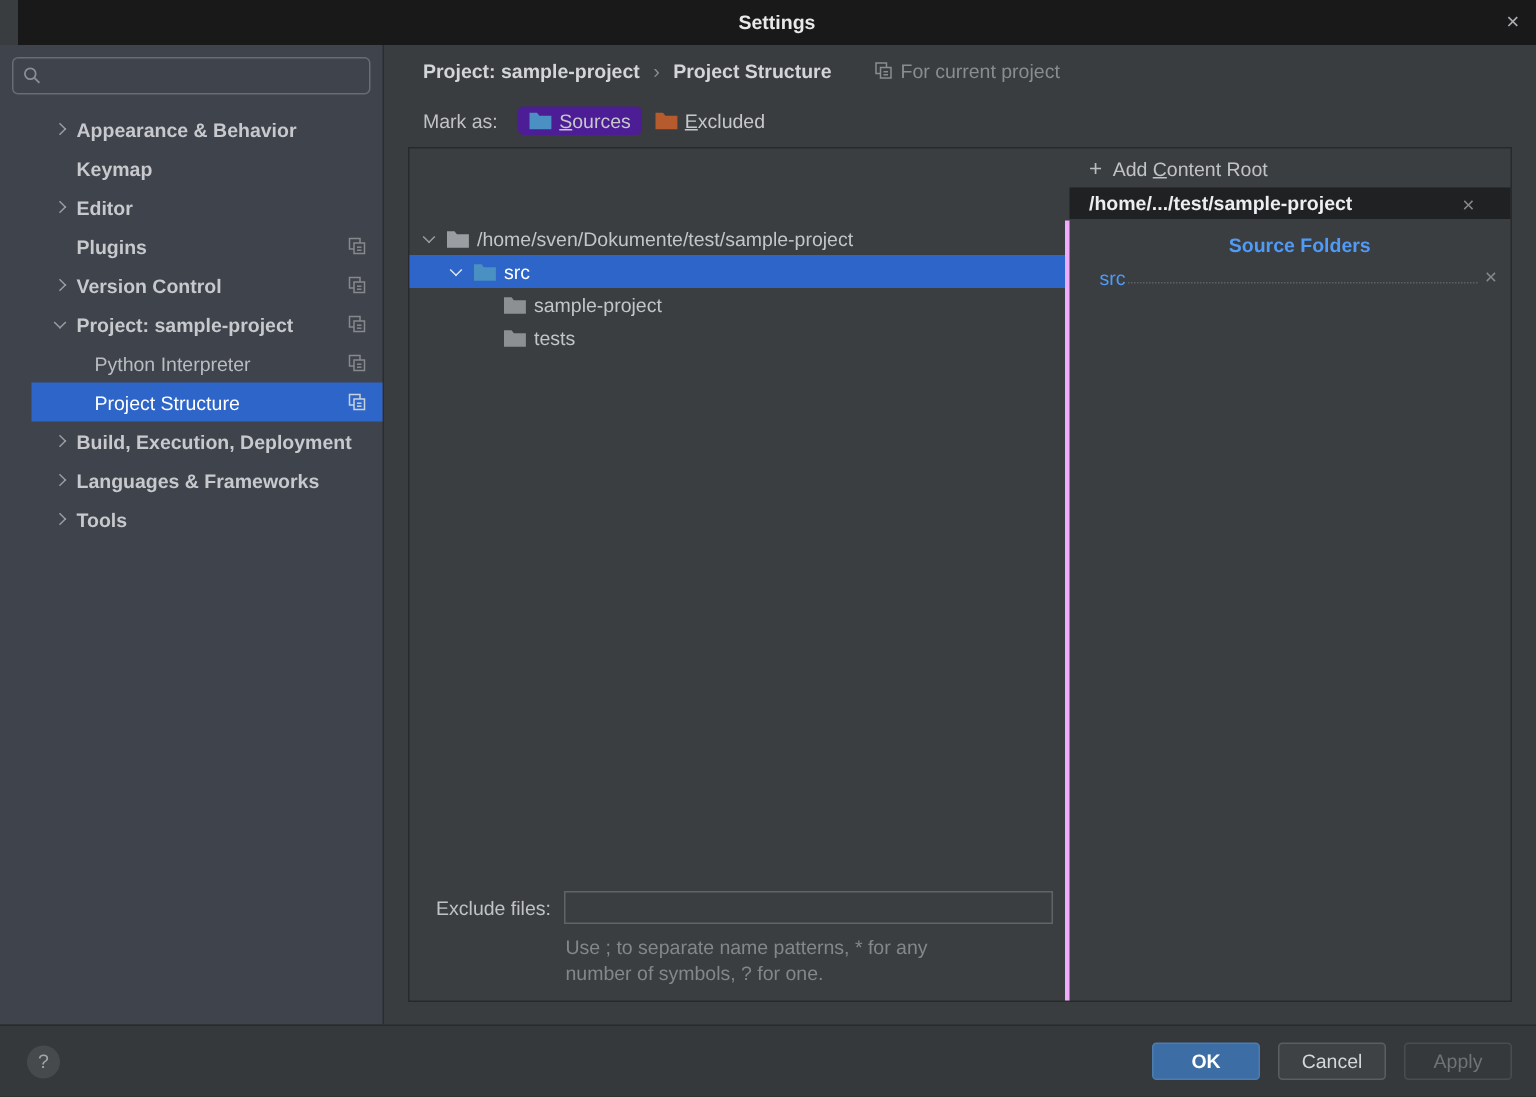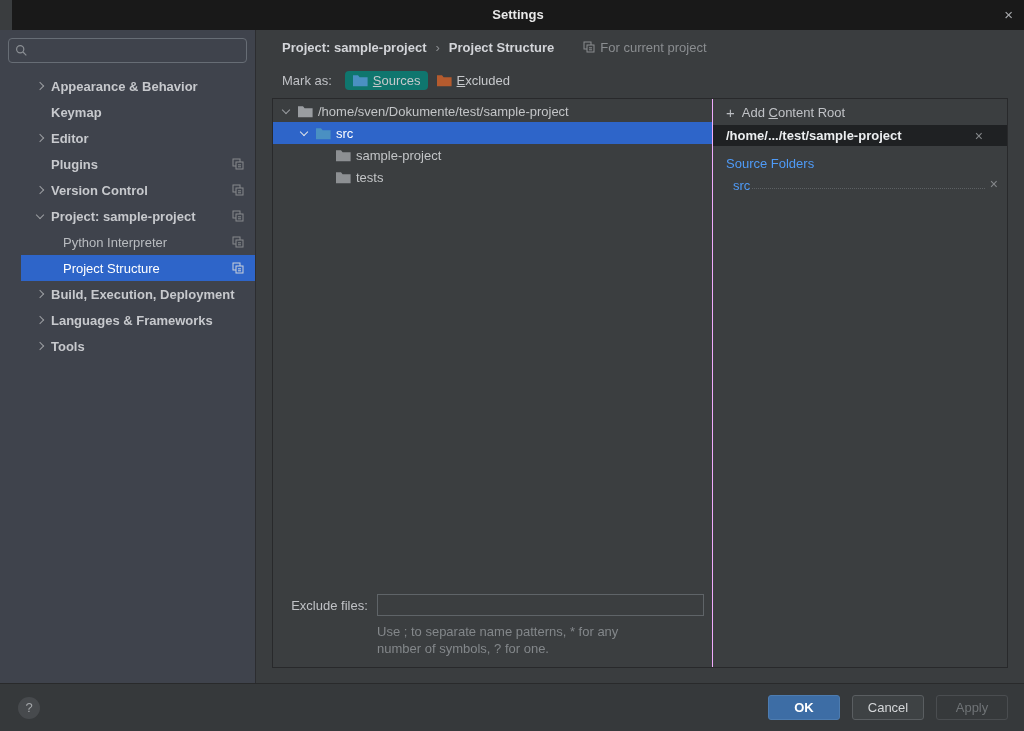--- a/index.html
+++ b/index.html
@@ -32,46 +32,46 @@
   
   .crumbs { position:absolute; top:30px; left:257px; right:0; height:34px; display:flex; align-items:center; padding-left:25px; }
   .crumbs .crumb { font-weight:bold; color:#d3d5d9; }
   .crumbs .sep { color:#8a8d90; margin:0 9px; }
   .scope { display:flex; align-items:center; gap:5px; margin-left:29px; color:#8a8d90; }
 
   
   .markas { position:absolute; top:64px; left:257px; height:32px; display:flex; align-items:center; padding-left:25px; }
   .markas .mlabel { margin-right:13px; color:#c0c2c6; }
   .chip { display:flex; align-items:center; gap:5px; padding:2px 7px; border-radius:4px; margin-right:1px; color:#c6c8cb; }
-  .chip.selected { background:#0f766e; }
+  .chip.selected { background:#4c1d95; }
   .mn { text-decoration:underline; }
 
   
   .panels { position:absolute; left:272px; top:98px; width:736px; height:570px; background:#3b3e40; border:1px solid #28292b; display:flex; }
-  .tree { width:440px; border-right:1px solid #f0abfc; position:relative; }
+  .tree { width:440px; border-right:3px solid #f0abfc; position:relative;margin-top:48px; }
   .trow { height:22px; display:flex; align-items:center; gap:5px; color:#c3c5c7; }
   .trow .chev-slot { width:12px; display:flex; justify-content:center; }
   .trow.r0 { padding-left:7px; }
   .trow.r1 { padding-left:25px; }
   .trow.leaf { padding-left:62px; }
   .trow.selected { background:#2e65c9; color:#ffffff; }
 
   .exclude { position:absolute; left:0; right:8px; bottom:10px; }
   .exclude .exrow { display:flex; align-items:center; }
   .exclude .exlabel { width:95px; text-align:right; margin-right:9px; color:#c0c2c6; }
   .exclude input { width:328px; height:22px; background:#3b3e40; border:1px solid #5f6468; color:#d0d2d5; padding:0 5px; font:13px "Liberation Sans", sans-serif; outline:none; }
   .hint { margin:7px 0 0 104px; color:#83878a; line-height:17px; }
 
   .rightpanel { flex:1; position:relative; }
   .addroot { height:26px; display:flex; align-items:center; padding-left:13px; gap:7px; color:#c0c2c6; }
   .addroot .plus { font-size:15px; color:#b9bcc0; }
   .rootrow { height:21px; background:#1f2123; display:flex; align-items:center; padding:0 24px 0 13px; }
   .rootrow .path { flex:1; color:#eceef0; font-weight:bold; }
   .xmark { color:#85888b; font-size:14px; }
-  .sf-title { margin:10px 0 0 13px; color:#4f9bf7; font-weight:normal; }
+  .sf-title { margin:10px 0 0 13px; color:#4f9bf7; font-weight:bold;text-align:center; }
   .sf-row { display:flex; align-items:flex-end; margin:3px 9px 0 20px; height:19px; }
   .sf-name { color:#4f9bf7; }
   .dots { flex:1; border-bottom:1px dotted #5c6063; margin:0 5px 4px 2px; }
   .sf-row .xmark { margin-bottom:1px; }
 
   
   .footer { position:absolute; left:0; right:0; bottom:0; height:48px; background:#36393b; border-top:1px solid #292a2b; display:flex; align-items:center; padding:0 16px; }
   .help { width:22px; height:22px; border-radius:50%; background:#474a4d; color:#a3a6a9; display:flex; align-items:center; justify-content:center; margin-left:2px; font-size:13px; }
   .btns { margin-left:auto; display:flex; gap:12px; }
   .btn { min-width:72px; height:25px; display:flex; align-items:center; justify-content:center; border-radius:3px; border:1px solid #5a5e61; background:#3e4244; color:#d5d7d9; cursor:default; }

